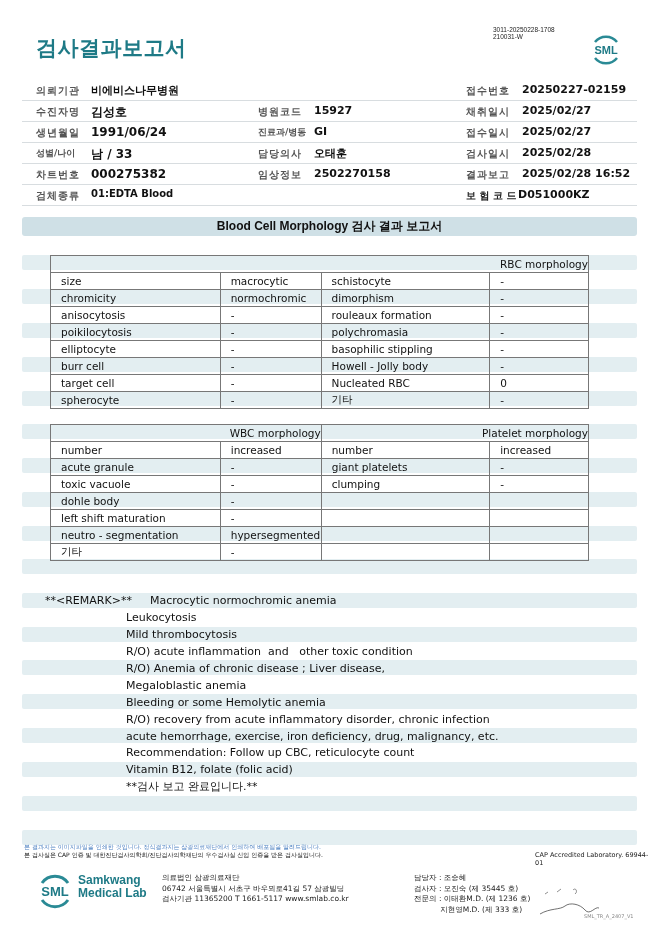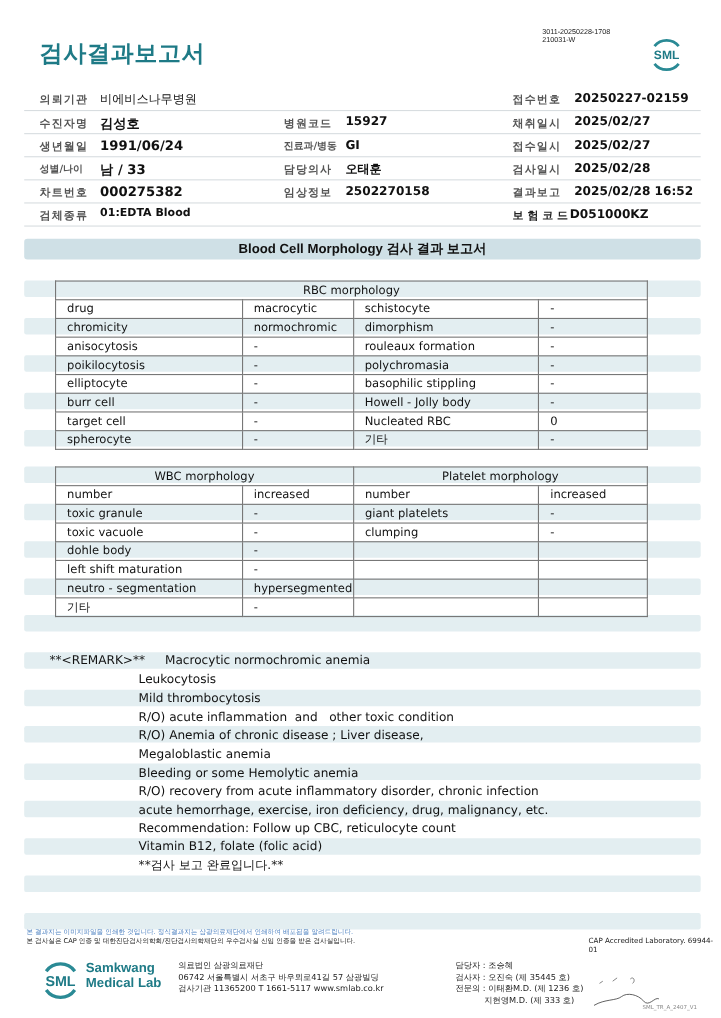--- a/index.html
+++ b/index.html
@@ -22,21 +22,21 @@
     .c2l { left: 236px; } .c2v { left: 292px; }
     .c3l { left: 444px; } .c3v { left: 500px; }
 
     .banner { position: absolute; left: 22px; top: 217px; width: 615px; height: 19px; background: #cfe0e6; border-radius: 3px; text-align: center; font-size: 12px; font-weight: bold; line-height: 19px; font-family: "Liberation Sans", sans-serif; }
 
     
     .stripe { position: absolute; left: 22px; width: 615px; height: 15px; background: #e3eef1; border-radius: 2px; }
 
     table.morph { position: absolute; left: 50px; border-collapse: collapse; font-size: 10.5px; background: transparent; }
     table.morph td { border: 1px solid #777; height: 17px; padding: 0 0 0 10px; white-space: nowrap; vertical-align: middle; }
-    table.morph td.hd { text-align: center; padding: 0; }
+    table.morph td.hd { text-align: right; padding: 0; }
     #rbc { top: 255px; width: 539px; }
     #wbc { top: 424px; width: 539px; }
 
     .remark { position: absolute; left: 0; width: 655px; font-size: 11px; }
     .remark .line { position: absolute; white-space: pre; }
 
     .foot-note { position: absolute; left: 24px; font-size: 6px; white-space: nowrap; }
     .foot-note.blue { color: #4a7fc0; top: 843px; }
     .foot-note.dark { color: #111; top: 851px; }
     .cap { position: absolute; left: 511px; top: 851px; font-size: 6.5px; color: #222; padding-left: 24px; }
@@ -58,21 +58,21 @@
 </div>
 <svg class="logo-top" viewBox="0 0 36 36">
   <path d="M7 10 A14 14 0 0 1 29 10" fill="none" stroke="#2a8a95" stroke-width="2.5"></path>
   <path d="M7 26 A14 14 0 0 0 29 26" fill="none" stroke="#2a8a95" stroke-width="2.5"></path>
   <text x="18" y="22" font-family="Liberation Sans, sans-serif" font-size="11" font-weight="bold" fill="#1e7a86" text-anchor="middle">SML</text>
 </svg>
 
 <div class="info">
   <div class="info-row">
     <span class="lbl c1l">의뢰기관</span>
-    <span class="val c1v" style="font-weight:normal">비에비스나무병원</span>
+    <span class="val c1v" style="font-weight:bold">비에비스나무병원</span>
     <span class="lbl c3l">접수번호</span>
     <span class="val c3v">20250227-02159</span>
   </div>
   <div class="info-row">
     <span class="lbl c1l">수진자명</span>
     <span class="val c1v b">김성호</span>
     <span class="lbl c2l">병원코드</span>
     <span class="val c2v">15927</span>
     <span class="lbl c3l">채취일시</span>
     <span class="val c3v">2025/02/27</span>
@@ -127,21 +127,21 @@
       <col style="width:170px">
       <col style="width:101px">
       <col style="width:169px">
       <col style="width:99px">
     </colgroup>
   <tbody>
       <tr>
         <td class="hd" colspan="4">RBC morphology</td>
       </tr>
   <tr>
-        <td>drug</td>
+        <td>size</td>
         <td>macrocytic</td>
         <td>schistocyte</td>
         <td>-</td>
       </tr>
   <tr>
         <td>chromicity</td>
         <td>normochromic</td>
         <td>dimorphism</td>
         <td>-</td>
       </tr>
@@ -196,21 +196,21 @@
     <td class="hd" colspan="2">WBC morphology</td>
     <td class="hd" colspan="2">Platelet morphology</td>
   </tr>
   <tr>
         <td>number</td>
         <td>increased</td>
         <td>number</td>
         <td>increased</td>
       </tr>
   <tr>
-        <td>toxic granule</td>
+        <td>acute granule</td>
         <td>-</td>
         <td>giant platelets</td>
         <td>-</td>
       </tr>
   <tr>
         <td>toxic vacuole</td>
         <td>-</td>
         <td>clumping</td>
         <td>-</td>
       </tr>

